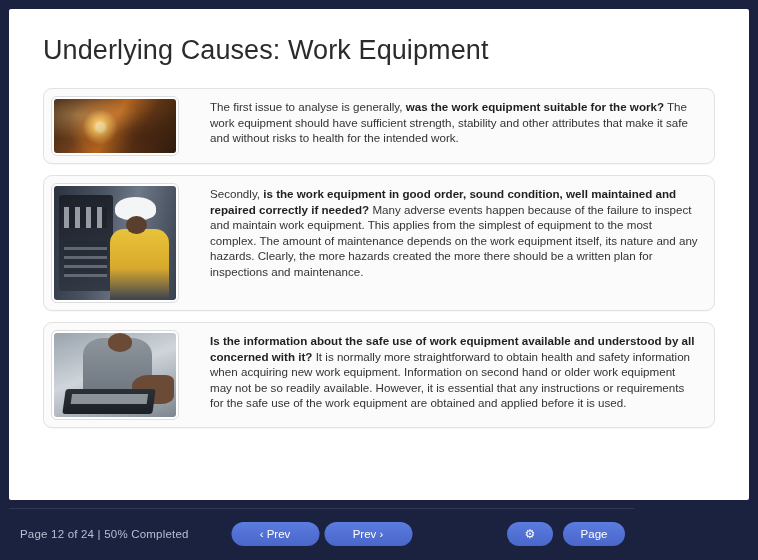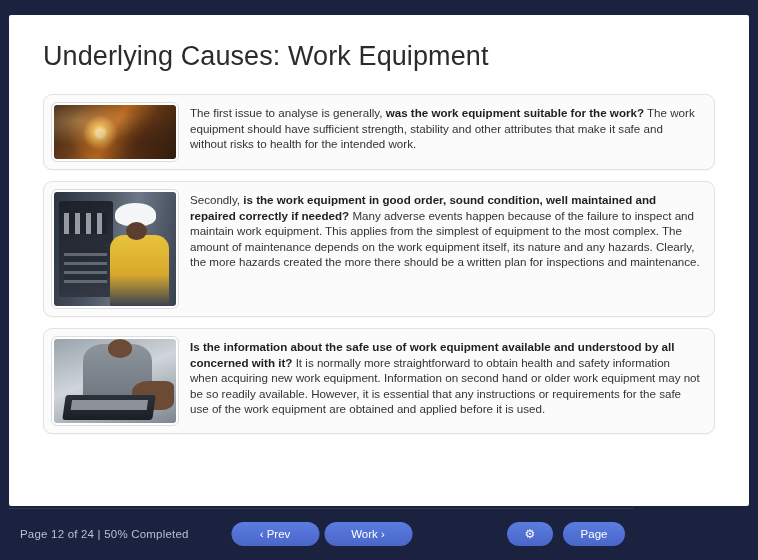--- a/index.html
+++ b/index.html
@@ -14,21 +14,21 @@
   .screen {
     position: relative;
     width: 758px;
     height: 560px;
     background: #1b2240;
     overflow: hidden;
   }
   .slide {
     position: absolute;
     left: 9px;
-    top: 15px;
+    top: 9px;
     width: 740px;
     height: 491px;
     background: #ffffff;
     border-radius: 2px;
   }
   .slide-inner {
     padding: 26px 34px 0 34px;
   }
   .title {
     font-size: 27px;
@@ -47,20 +47,21 @@
   }
   .card {
     display: flex;
     align-items: flex-start;
     background: #fbfbfb;
     border: 1px solid #e2e2e2;
     border-radius: 9px;
     padding: 8px;
     margin-bottom: 11px;
     box-shadow: 0 1px 1px rgba(0,0,0,0.03);
+    gap: 20px;
   }
   .thumb {
     flex: 0 0 auto;
     width: 126px;
     height: 58px;
     border-radius: 5px;
     border: 2px solid #ffffff;
     outline: 1px solid #ddd;
     overflow: hidden;
     position: relative;
@@ -254,21 +255,21 @@
       </div>
 
     </div>
   </div>
 
   <div class="footer">
     <div class="page-status">Page 12 of 24 | 50% Completed</div>
 
     <div class="nav-center">
       <button class="pill">‹ Prev</button>
-      <button class="pill">Work ›</button>
+      <button class="pill">Prev ›</button>
     </div>
 
     <div class="right-group">
       <button class="pill small">
         <span class="gear">⚙</span>
       </button>
       <button class="pill exit">Page</button>
     </div>
   </div>
 

